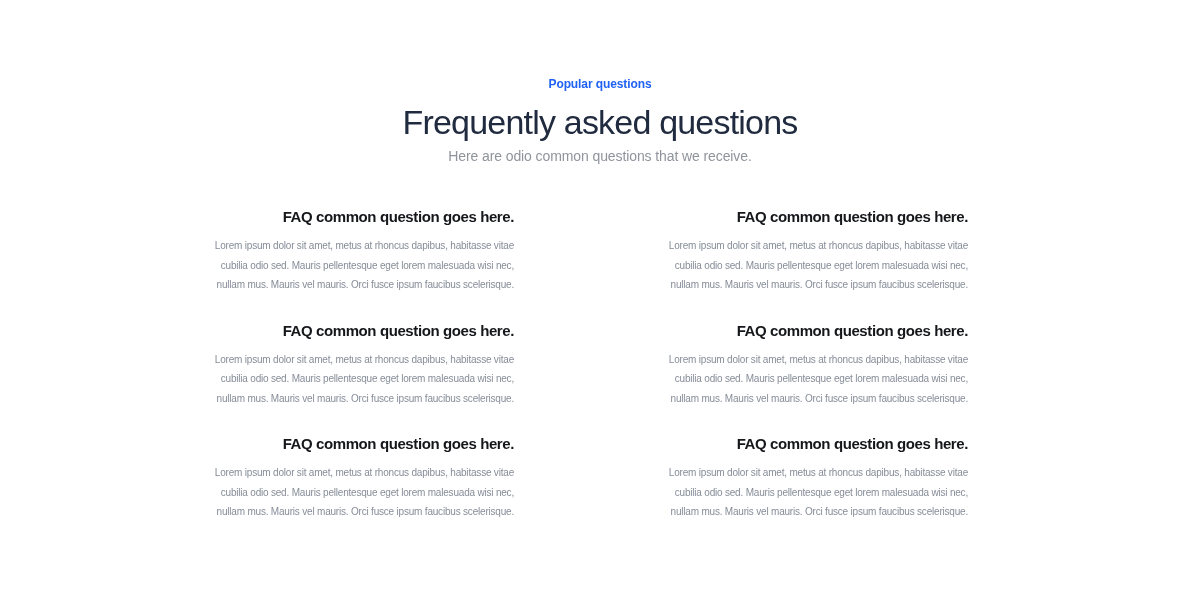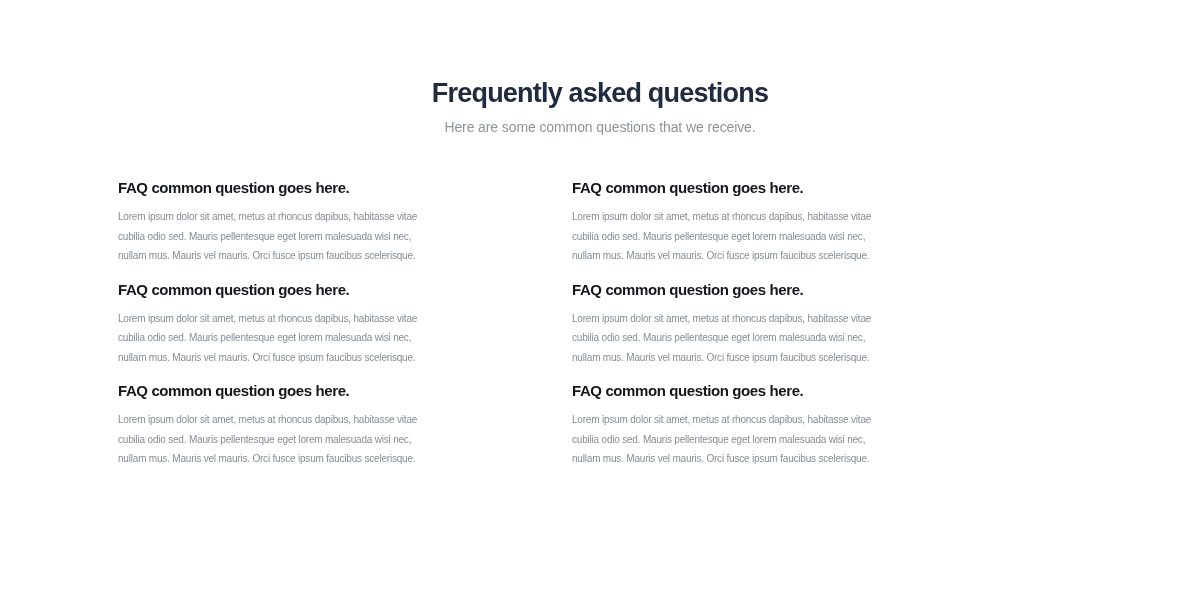--- a/index.html
+++ b/index.html
@@ -26,38 +26,39 @@
   .eyebrow {
     color: var(--accent);
     font-size: 12px;
     font-weight: 700;
     letter-spacing: -0.1px;
     line-height: 14px;
     margin: 0;
   }
   .title {
     color: var(--heading);
-    font-size: 27px;
-    font-weight: 700;
+    font-size: 34px;
+    font-weight: 400;
     letter-spacing: -0.8px;
     line-height: 33px;
-    margin: 0 0 0 0;
+    margin: 15px 0 0 0;
   }
   .subtitle {
     color: var(--subtitle);
     font-size: 14px;
     letter-spacing: -0.1px;
     line-height: 17px;
     margin: 9px 0 0 0;
   }
   .faq-grid {
-    margin: 42px 0 0 118px;
+    margin: 42px 0 0 94px;
     display: grid;
     grid-template-columns: 454px 454px;
-    row-gap: 14px;
+    row-gap: 26px;
+    text-align: right;
   }
   .faq-item { width: 420px; }
   .faq-q {
     color: var(--question);
     font-size: 15px;
     font-weight: 700;
     letter-spacing: -0.4px;
     line-height: 20px;
     margin: 0 0 9px 0;
   }
@@ -67,22 +68,23 @@
     letter-spacing: -0.2px;
     line-height: 19.5px;
     margin: 0;
     white-space: nowrap;
   }
 </style>
 </head>
 <body>
 
 <header class="section-header">
+  <p class="eyebrow">Popular questions</p>
   <h1 class="title">Frequently asked questions</h1>
-  <p class="subtitle">Here are some common questions that we receive.</p>
+  <p class="subtitle">Here are odio common questions that we receive.</p>
 </header>
 
 <main class="faq-grid">
 
   <section class="faq-item">
     <h3 class="faq-q">FAQ common question goes here.</h3>
     <p class="faq-line">Lorem ipsum dolor sit amet, metus at rhoncus dapibus, habitasse vitae</p>
     <p class="faq-line">cubilia odio sed. Mauris pellentesque eget lorem malesuada wisi nec,</p>
     <p class="faq-line">nullam mus. Mauris vel mauris. Orci fusce ipsum faucibus scelerisque.</p>
   </section>

